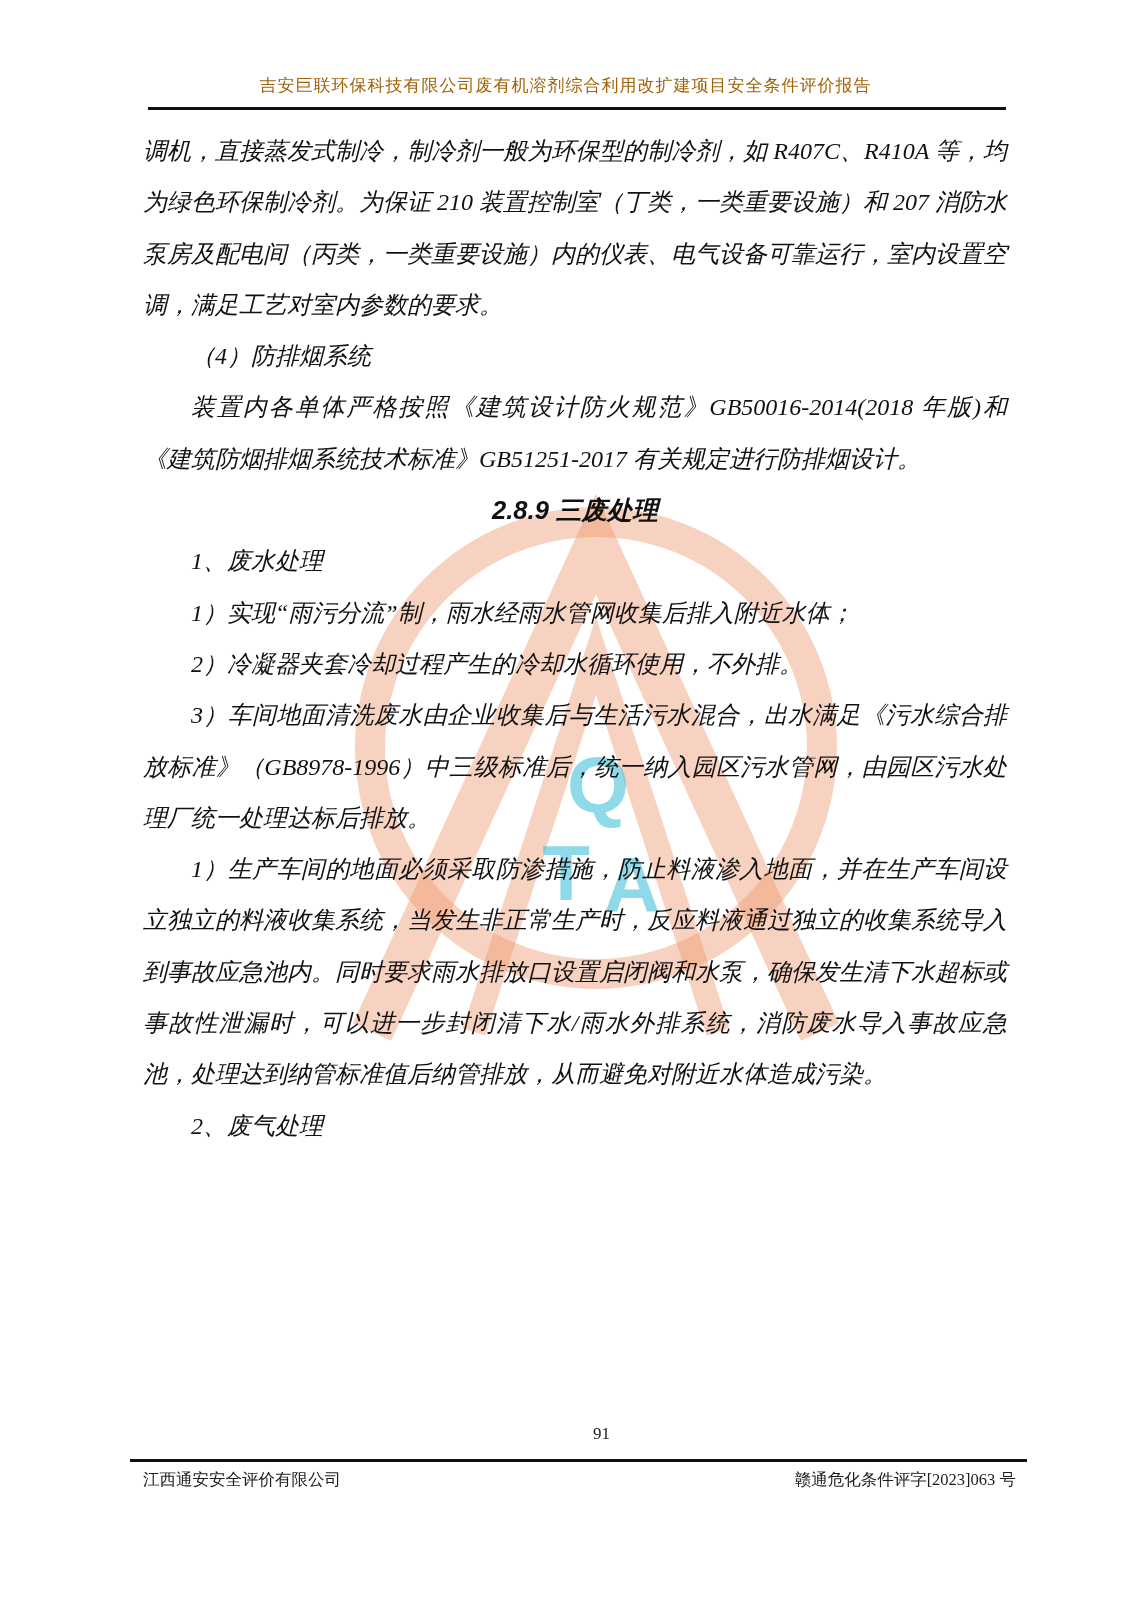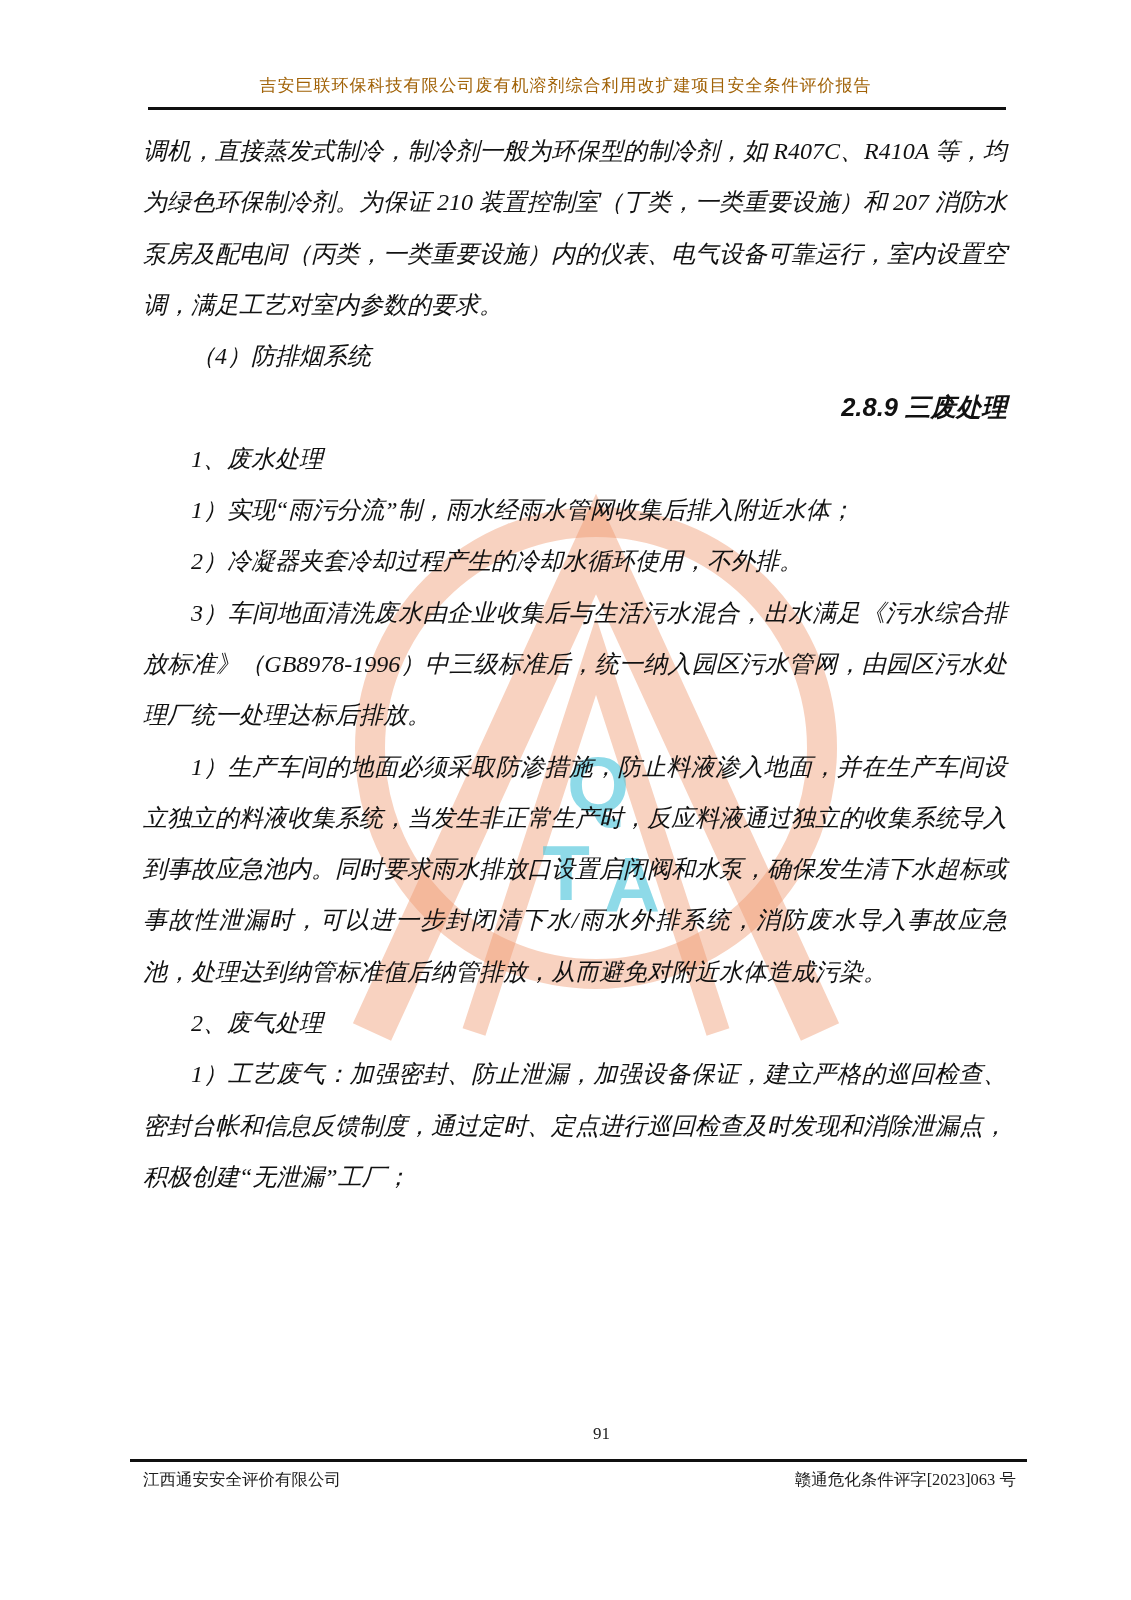--- a/index.html
+++ b/index.html
@@ -57,21 +57,21 @@
     font-size: 24px;
     line-height: 51.3px;
     text-align: justify;
   }
   .para { margin: 0; font-style: italic; }
   .para.indent { text-indent: 2em; }
   .para.heading {
     font-family: "Liberation Sans", "DejaVu Sans", sans-serif;
     font-weight: bold;
     font-size: 25.5px;
-    text-align: right;
+    text-align: center;
   }
 
   
   .page-number {
     position: absolute;
     top: 1424px; left: 0; width: 1131px;
     text-align: center;
     font-size: 17px;
     color: #1c1c1c;
     z-index: 2;
@@ -109,28 +109,28 @@
       <text x="632" y="912" text-anchor="middle" font-family="Liberation Sans, DejaVu Sans, sans-serif" font-weight="bold" font-size="78" fill-opacity="0.62" fill="#49c3da">A</text>
     </svg>
   </div>
 
   <div class="doc-header">吉安巨联环保科技有限公司废有机溶剂综合利用改扩建项目安全条件评价报告</div>
   <div class="header-rule"></div>
 
   <div class="doc-body">
       <div class="para">调机，直接蒸发式制冷，制冷剂一般为环保型的制冷剂，如 R407C、R410A 等，均为绿色环保制冷剂。为保证 210 装置控制室（丁类，一类重要设施）和 207 消防水泵房及配电间（丙类，一类重要设施）内的仪表、电气设备可靠运行，室内设置空调，满足工艺对室内参数的要求。</div>
       <div class="para indent">（4）防排烟系统</div>
+      <div class="para indent">装置内各单体严格按照《建筑设计防火规范》GB50016-2014(2018 年版)和《建筑防烟排烟系统技术标准》GB51251-2017 有关规定进行防排烟设计。</div>
       <div class="para heading">2.8.9 三废处理</div>
       <div class="para indent">1、废水处理</div>
       <div class="para indent">1）实现“雨污分流”制，雨水经雨水管网收集后排入附近水体；</div>
       <div class="para indent">2）冷凝器夹套冷却过程产生的冷却水循环使用，不外排。</div>
       <div class="para indent">3）车间地面清洗废水由企业收集后与生活污水混合，出水满足《污水综合排放标准》（GB8978-1996）中三级标准后，统一纳入园区污水管网，由园区污水处理厂统一处理达标后排放。</div>
       <div class="para indent">1）生产车间的地面必须采取防渗措施，防止料液渗入地面，并在生产车间设立独立的料液收集系统，当发生非正常生产时，反应料液通过独立的收集系统导入到事故应急池内。同时要求雨水排放口设置启闭阀和水泵，确保发生清下水超标或事故性泄漏时，可以进一步封闭清下水/雨水外排系统，消防废水导入事故应急池，处理达到纳管标准值后纳管排放，从而避免对附近水体造成污染。</div>
       <div class="para indent">2、废气处理</div>
-      <div class="para indent">1）工艺废气：加强密封、防止泄漏，加强设备保证，建立严格的巡回检查、密封台帐和信息反馈制度，通过定时、定点进行巡回检查及时发现和消除泄漏点，积极创建“无泄漏”工厂；</div>
     </div>
 
   <div class="page-number">91</div>
   <div class="footer-rule"></div>
   <div class="doc-footer">
     <span>江西通安安全评价有限公司</span>
     <span>赣通危化条件评字[2023]063 号</span>
   </div>
 
 </div>

